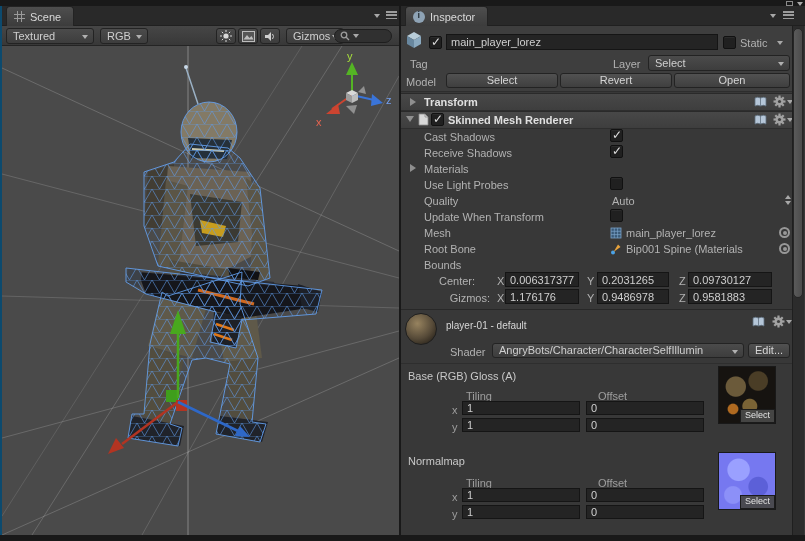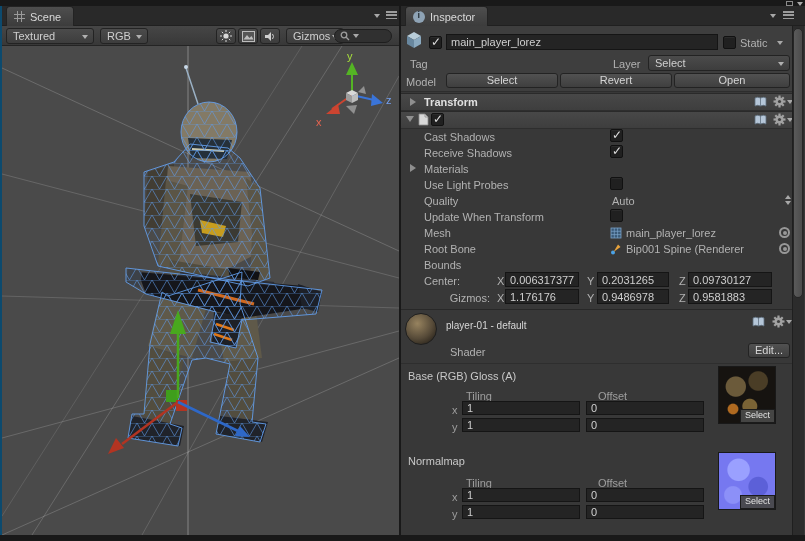--- a/index.html
+++ b/index.html
@@ -233,20 +233,21 @@
       </svg></div>
   <div class="caret" style="left:787px;top:100px"></div>
 
   <div class="comp-head" style="top:111px"></div>
   <div class="fold open" style="left:406px;top:116px"></div>
   <div class="abs" style="left:418px;top:113px"><svg width="11" height="13">
         <path d="M1 1 H7 L10 4 V12 H1 Z" fill="#d8d8d8" stroke="#8e8e8e" stroke-width="0.8"></path>
         <path d="M7 1 V4 H10" fill="none" stroke="#8e8e8e" stroke-width="0.8"></path>
       </svg></div>
   <div class="cb checked" style="left:431px;top:113px"></div>
+  <div class="lbl bold" style="left:448px;top:113px">Skinned Mesh Renderer</div>
   <div class="abs" style="left:754px;top:114px"><svg width="13" height="12">
         <path d="M1 2 Q3.5 0.5 6.5 2 Q9.5 0.5 12 2 V10 Q9.5 8.5 6.5 10 Q3.5 8.5 1 10 Z" fill="#b5c6d8" stroke="#60707f" stroke-width="0.8"></path>
         <line x1="6.5" y1="2" x2="6.5" y2="10" stroke="#60707f" stroke-width="0.8"></line>
       </svg></div>
   <div class="abs" style="left:773px;top:113px"><svg width="13" height="13">
         <g stroke="#a2a2a2" stroke-width="2.2">
           <line x1="6.5" y1="0.5" x2="6.5" y2="12.5"></line>
           <line x1="0.5" y1="6.5" x2="12.5" y2="6.5"></line>
           <line x1="2.3" y1="2.3" x2="10.7" y2="10.7"></line>
           <line x1="10.7" y1="2.3" x2="2.3" y2="10.7"></line>
@@ -282,26 +283,26 @@
         <path d="M1 4.3H11M1 7.6H11M4.3 1V11M7.6 1V11" stroke="#7aa2c8" stroke-width="0.7"></path>
       </svg></div>
   <div class="lbl" style="left:626px;top:226px;width:150px;overflow:hidden">main_player_lorez</div>
   <div class="picker" style="left:779px;top:227px"></div>
 
   <div class="lbl" style="left:424px;top:242px">Root Bone</div>
   <div class="abs" style="left:610px;top:243px"><svg width="12" height="12">
         <circle cx="3" cy="9.5" r="2" fill="#4aa3e8"></circle>
         <path d="M3.5 9 L8 1.5 L10.5 4 Z" fill="#e8a33c"></path>
       </svg></div>
-  <div class="lbl" style="left:626px;top:242px;width:150px;overflow:hidden">Bip001 Spine (Renderer</div>
+  <div class="lbl" style="left:626px;top:242px;width:150px;overflow:hidden">Bip001 Spine (Materials</div>
   <div class="picker" style="left:779px;top:243px"></div>
 
   <div class="lbl" style="left:424px;top:258px">Bounds</div>
 
-  <div class="lbl" style="left:424px;top:274px;width:66px;text-align:left">Center:</div>
+  <div class="lbl" style="left:424px;top:274px;width:66px;text-align:center">Center:</div>
   <div class="lbl" style="left:497px;top:274px">X</div>
   <div class="tf" style="left:505px;top:272px;width:74px;height:15px">0.006317377</div>
   <div class="lbl" style="left:587px;top:274px">Y</div>
   <div class="tf" style="left:597px;top:272px;width:72px;height:15px">0.2031265</div>
   <div class="lbl" style="left:679px;top:274px">Z</div>
   <div class="tf" style="left:688px;top:272px;width:84px;height:15px">0.09730127</div>
 
   <div class="lbl" style="left:424px;top:291px;width:66px;text-align:right">Gizmos:</div>
   <div class="lbl" style="left:497px;top:291px">X</div>
   <div class="tf" style="left:505px;top:289px;width:74px;height:15px">1.176176</div>
@@ -323,20 +324,21 @@
           <line x1="0.5" y1="6.5" x2="12.5" y2="6.5"></line>
           <line x1="2.3" y1="2.3" x2="10.7" y2="10.7"></line>
           <line x1="10.7" y1="2.3" x2="2.3" y2="10.7"></line>
         </g>
         <circle cx="6.5" cy="6.5" r="4" fill="#a2a2a2"></circle>
         <circle cx="6.5" cy="6.5" r="1.6" fill="#414141"></circle>
       </svg></div>
   <div class="caret" style="left:786px;top:320px"></div>
 
   <div class="lbl" style="left:450px;top:345px">Shader</div>
+  <div class="dd" style="left:492px;top:343px;width:252px;height:15px;line-height:13px"><span>AngryBots/Character/CharacterSelfIllumin</span></div>
   <div class="btn" style="left:748px;top:343px;width:42px;height:15px">Edit...</div>
 
   <div class="abs" style="left:401px;top:363px;width:391px;height:1px;background:#2e2e2e"></div>
   <div class="lbl" style="left:408px;top:369px;color:#c8c8c8">Base (RGB) Gloss (A)</div>
   <div class="lbl dim" style="left:466px;top:389px">Tiling</div>
   <div class="lbl dim" style="left:598px;top:389px">Offset</div>
   <div class="lbl dim" style="left:452px;top:403px">x</div>
   <div class="tf" style="left:462px;top:401px;width:118px;height:14px;line-height:12px">1</div>
   <div class="tf" style="left:586px;top:401px;width:118px;height:14px;line-height:12px">0</div>
   <div class="lbl dim" style="left:452px;top:420px">y</div>

